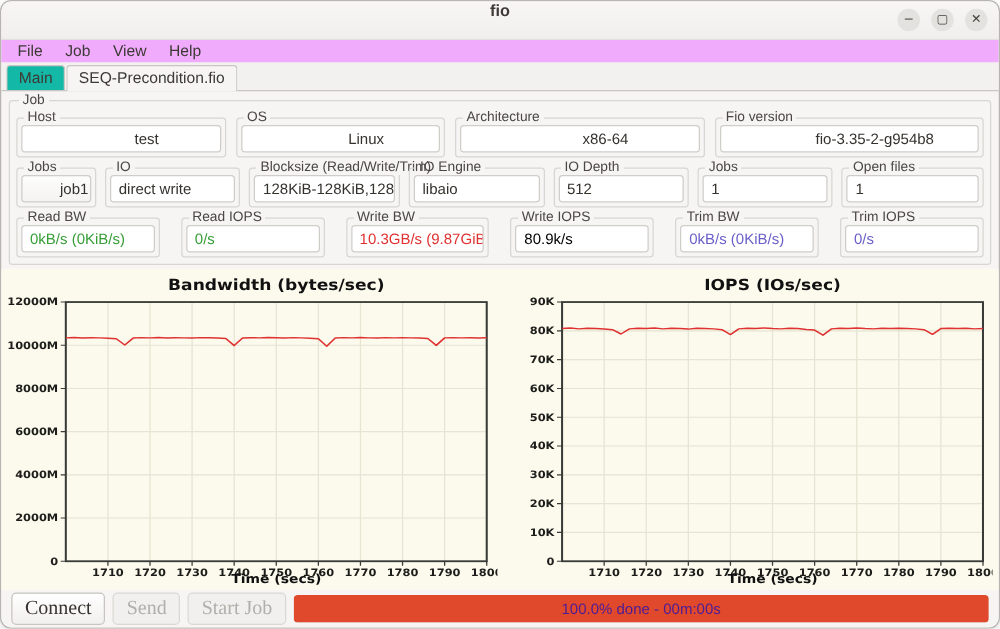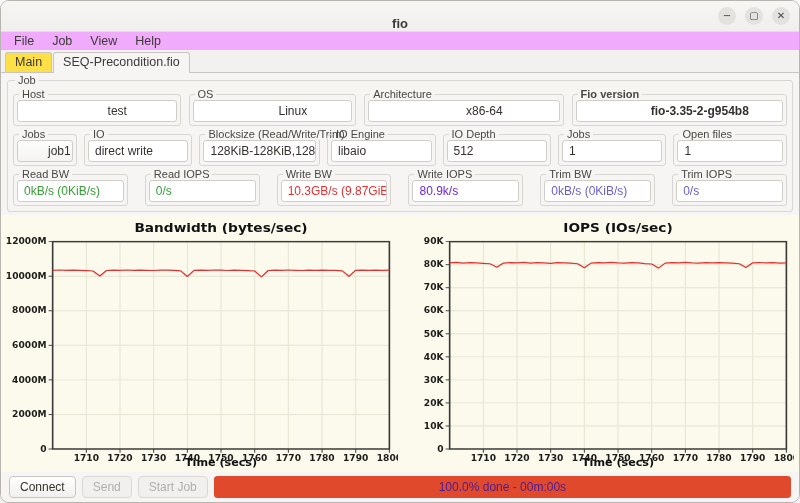--- a/index.html
+++ b/index.html
@@ -1,50 +1,50 @@
 <!DOCTYPE html>
 <html><head>
 <meta charset="utf-8">
 <style>
   html,body{margin:0;padding:0;background:#ffffff;font-family:"Liberation Sans","DejaVu Sans",sans-serif;}
   .window{width:800px;height:503px;box-sizing:border-box;border:1px solid #b8b5b0;border-radius:9px;overflow:hidden;background:#f6f5f4;display:flex;flex-direction:column;box-shadow:0 2px 8px rgba(0,0,0,.15);}
   
-  .titlebar{height:30px;flex:0 0 30px;position:relative;display:flex;align-items:flex-end;justify-content:center;background:linear-gradient(#f7f6f5,#f1efee);border-bottom:1px solid #e2e0dd;}
+  .titlebar{height:30px;flex:0 0 30px;position:relative;display:flex;align-items:flex-start;justify-content:center;background:linear-gradient(#f7f6f5,#f1efee);border-bottom:1px solid #e2e0dd;}
   .title{font-size:13px;font-weight:bold;color:#3d3a36;}
   .winctl{position:absolute;right:9px;top:6px;display:flex;gap:9px;}
   .wbtn{width:18px;height:18px;border-radius:50%;background:#e4e2df;color:#454340;font-size:10px;line-height:18px;text-align:center;cursor:default;font-family:"DejaVu Sans",sans-serif;}
   
   .menubar{height:18px;flex:0 0 18px;display:flex;align-items:center;padding-left:4px;background:#f0abfc;}
   .menu-item{font-size:12.5px;color:#3d3a36;padding:0 9px;}
   
   .tabbar{height:22px;flex:0 0 22px;display:flex;align-items:flex-end;padding-left:4px;background:#f2f1ef;border-bottom:1px solid #c9c6c1;}
-  .tab{font-size:12.5px;color:#3d3a36;padding:2px 9px 3px;border:1px solid #c9c6c1;border-bottom:none;border-radius:3px 3px 0 0;background:#fde047;margin-right:1px;}
+  .tab{font-size:12.5px;color:#3d3a36;padding:2px 9px 3px;border:1px solid #c9c6c1;border-bottom:none;border-radius:3px 3px 0 0;background:#14b8a6;margin-right:1px;}
   .tab.active{background:#f6f5f4;position:relative;margin-bottom:-1px;padding-bottom:4px;}
   
   .content{flex:1;display:flex;flex-direction:column;min-height:0;}
   fieldset{border:1px solid #d8d6d1;border-radius:3px;margin:0;padding:0 3px 3px;min-width:0;}
   fieldset.jobframe{margin:1px 6px 3px;padding:0 5px 5px;}
   legend{font-size:11px;color:#4a4742;padding:0 3px;margin-left:2px;white-space:nowrap;}
   .frow{display:flex;margin-top:2px;min-width:0;}
   .frow.r1{gap:8px;} .frow.r2{gap:7px;} .frow.r3{gap:17px;}
   .fbox{background:#ffffff;border:1px solid #cfcdc7;border-radius:3px;height:20px;line-height:20px;font-size:12px;color:#35322e;padding:0 6px;white-space:nowrap;overflow:hidden;}
   .center{text-align:center;padding-left:47px;}
   .combo{display:flex;justify-content:space-between;align-items:center;background:linear-gradient(#fdfdfc,#f4f3f1);padding-left:30px;}
   .chev{font-size:8px;color:#55524d;}
-  .f-host{flex:1;} .f-os{flex:1;} .f-arch{flex:1.2;} .f-ver{flex:1.3;font-weight:bold;}
+  .f-host{flex:1;} .f-os{flex:1;} .f-arch{flex:1.2;} .f-ver{flex:1.3;}
   .f-jobs{flex:0 0 56px;} .f-io{flex:1;} .f-bs{flex:1.12;} .f-eng{flex:1;} .f-depth{flex:1;} .f-njobs{flex:1;} .f-open{flex:1.05;}
   .f-stat{flex:1;}
   .stat-val{font-weight:normal;}
   
   .charts{flex:1;background:#fbfaec;display:flex;gap:5px;padding:3px 5px;min-height:0;}
   .chart{flex:1;min-width:0;}
   .chart svg{width:100%;height:100%;display:block;}
   
   .footer{height:30px;flex:0 0 30px;display:flex;align-items:center;gap:6px;padding:0 8px;background:#f6f5f4;}
-  .btn{font-size:12px;color:#36332e;padding:3px 10px;border:1px solid #c8c5c0;border-radius:4px;background:linear-gradient(#ffffff,#f1f0ee);white-space:nowrap;}
+  .btn{font-size:16px;color:#36332e;padding:3px 10px;border:1px solid #c8c5c0;border-radius:4px;background:linear-gradient(#ffffff,#f1f0ee);white-space:nowrap;font-family:Liberation Serif, serif;}
   .btn.disabled{color:#b1afaa;background:#f1f0ee;border-color:#dad8d3;}
   .progress{flex:1;height:22px;border-radius:3px;background:#dcdad6;overflow:hidden;position:relative;}
   .progress-fill{height:100%;border-radius:3px;}
   .progress-text{position:absolute;top:0;left:0;right:0;text-align:center;line-height:22px;font-size:12px;color:#4c1d95;}
 </style>
 </head>
 <body>
 
 <div class="window">
 
@@ -135,21 +135,21 @@
         <fieldset class="f-stat">
           <legend>Read IOPS</legend>
           <div class="fbox stat-val" style="color: rgb(55, 158, 55);">0/s</div>
         </fieldset>
         <fieldset class="f-stat">
           <legend>Write BW</legend>
           <div class="fbox stat-val" style="color: rgb(224, 49, 49);">10.3GB/s (9.87GiB/s)</div>
         </fieldset>
         <fieldset class="f-stat">
           <legend>Write IOPS</legend>
-          <div class="fbox stat-val" style="color: #6d28d9;">80.9k/s</div>
+          <div class="fbox stat-val" style="color: #000000;">80.9k/s</div>
         </fieldset>
         <fieldset class="f-stat">
           <legend>Trim BW</legend>
           <div class="fbox stat-val" style="color: rgb(106, 95, 201);">0kB/s (0KiB/s)</div>
         </fieldset>
         <fieldset class="f-stat">
           <legend>Trim IOPS</legend>
           <div class="fbox stat-val" style="color: rgb(106, 95, 201);">0/s</div>
         </fieldset>
       </div>

